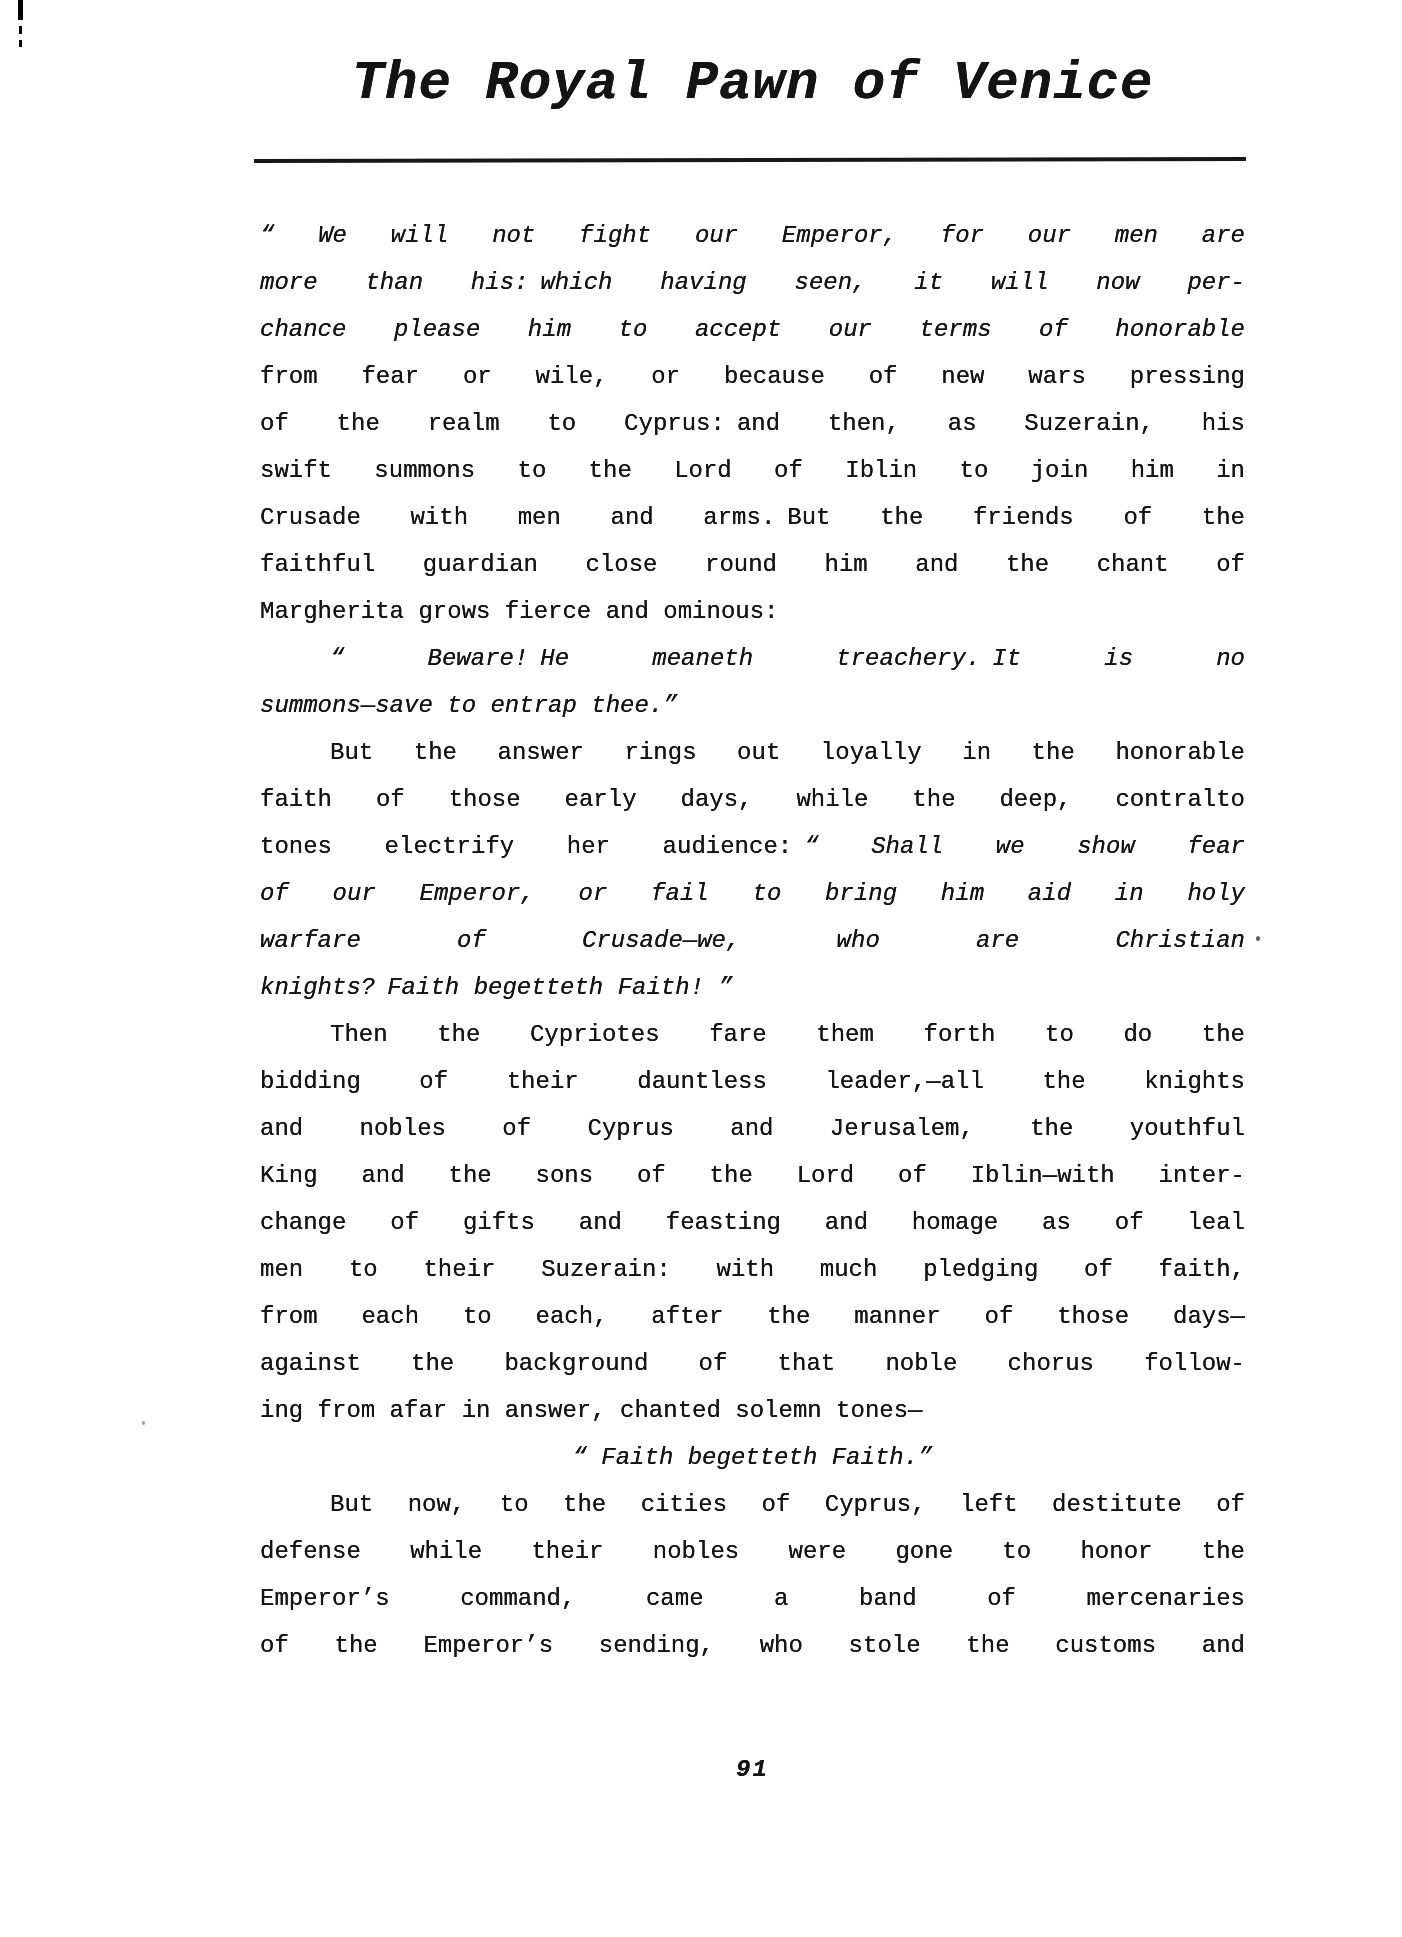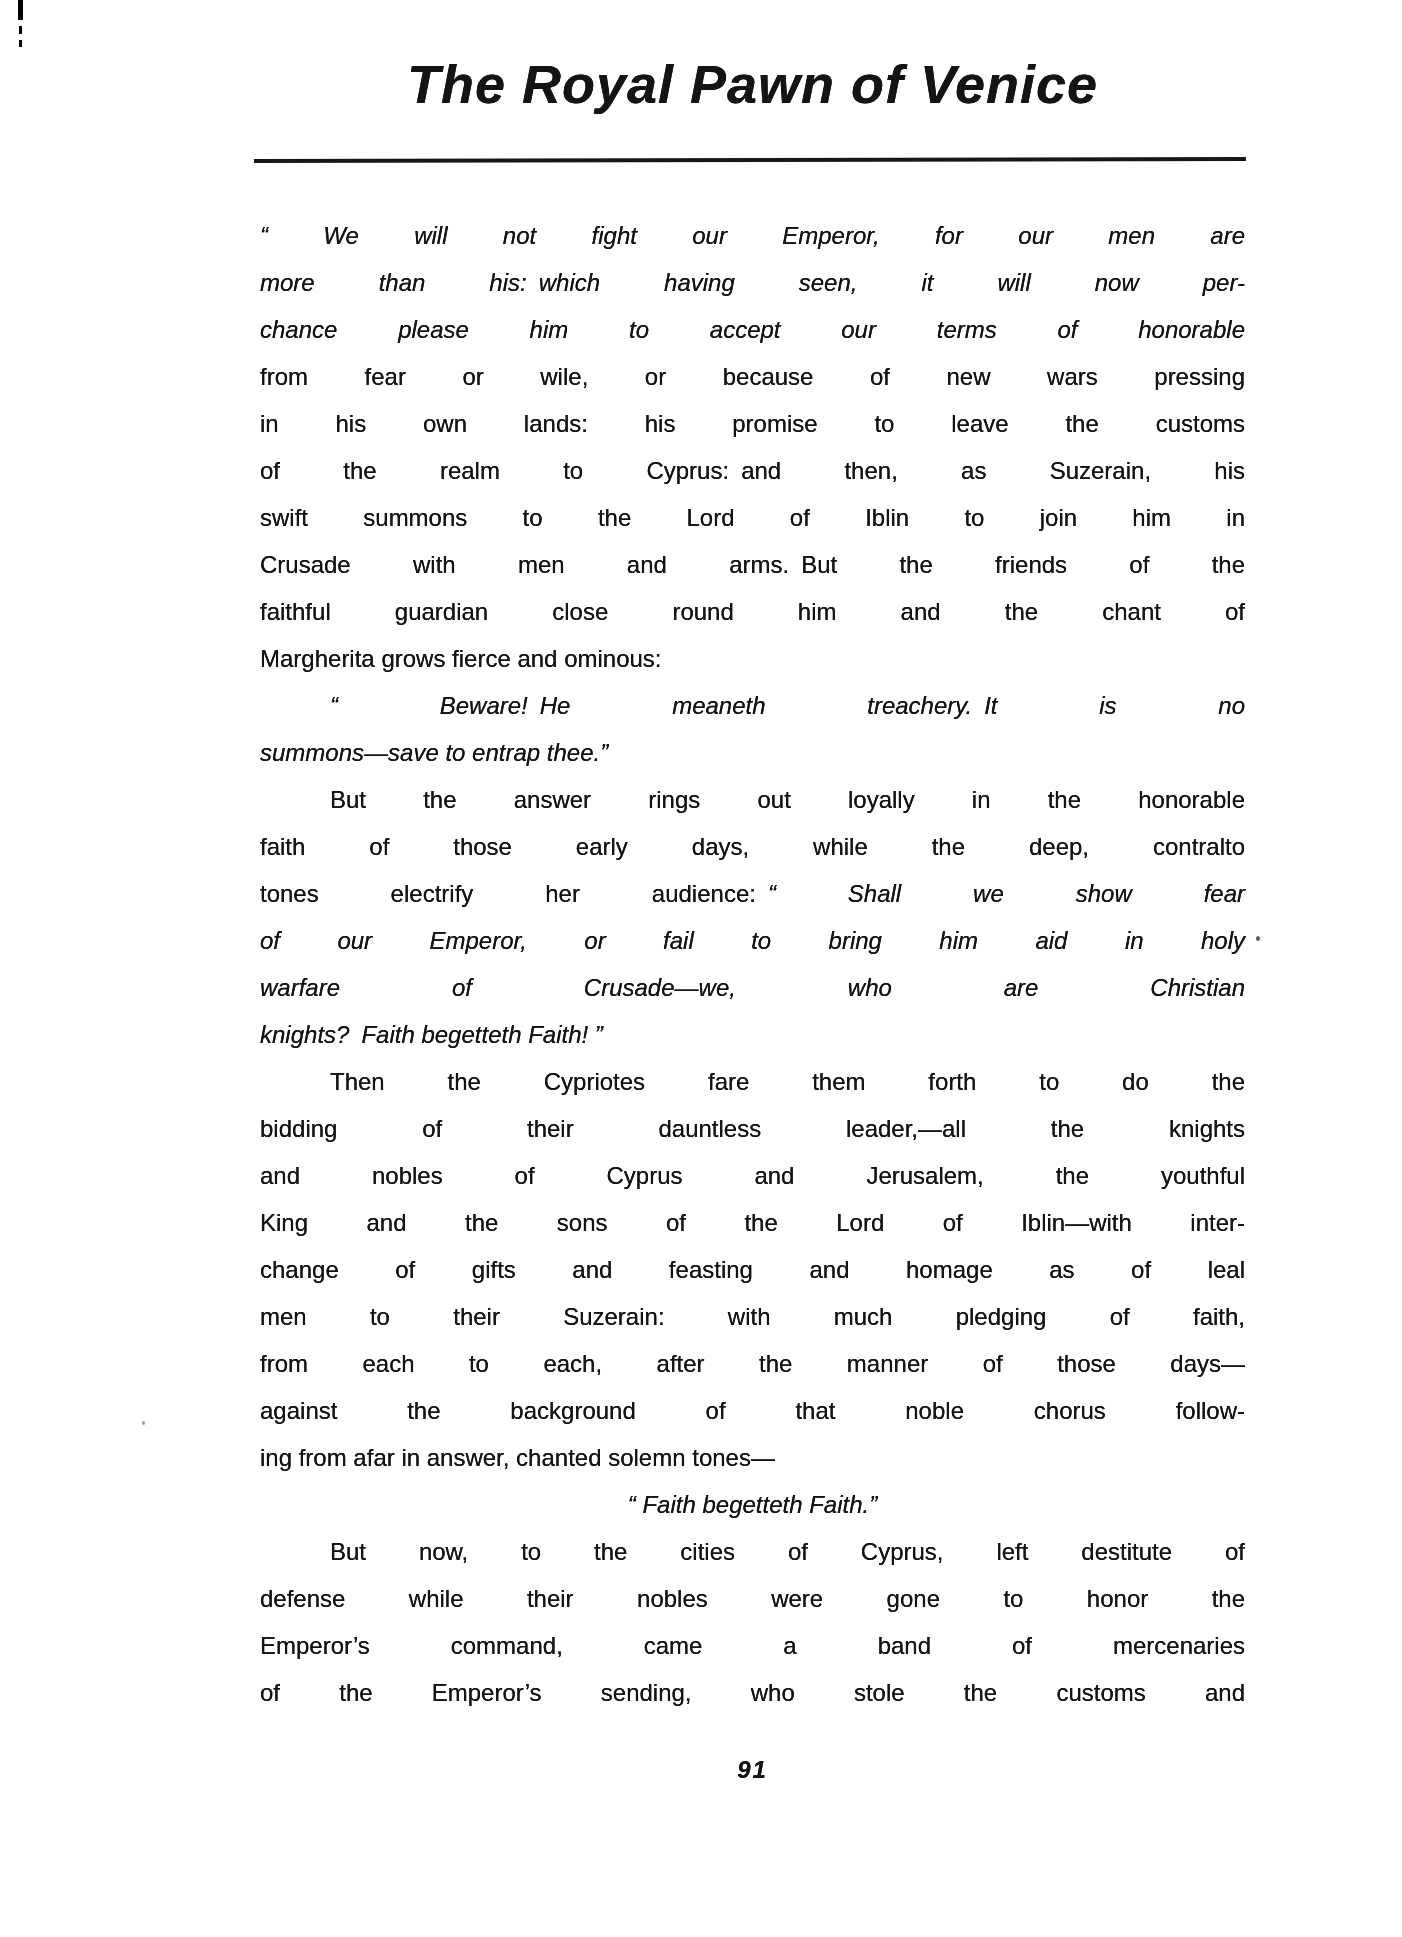--- a/index.html
+++ b/index.html
@@ -1,21 +1,21 @@
 <!DOCTYPE html>
 <html><head>
 <meta charset="utf-8">
 <style>
   html,body{margin:0;padding:0;background:#ffffff;}
   .page{
     position:relative;
     width:1402px;height:1937px;
     background:#ffffff;
     color:#141414;
-    font-family:Liberation Sans, sans-serif;
+    font-family:Liberation Mono, monospace;
     overflow:hidden;
   }
   .ink{ text-shadow:0 0 0.6px currentColor; }
 
   
   .title{
     position:absolute;left:260px;top:52px;width:985px;
     margin:0;
     text-align:center;
     font-style:italic;font-weight:700;
@@ -71,21 +71,20 @@
 
   <h1 class="title ink">The Royal Pawn of Venice</h1>
 
   <div class="rule"></div>
 
   <main class="body-text ink">
       <div class="line"><span class="it">“ We will not fight our Emperor, for our men are</span></div>
       <div class="line"><span class="it">more than his: which having seen, it will now per-</span></div>
       <div class="line"><span class="it">chance please him to accept our terms of honorable</span></div>
       <div class="line"><span>from fear or wile, or because of new wars pressing</span></div>
-      <div class="line"><span>in his own lands: his promise to leave the customs</span></div>
       <div class="line"><span>of the realm to Cyprus: and then, as Suzerain, his</span></div>
       <div class="line"><span>swift summons to the Lord of Iblin to join him in</span></div>
       <div class="line"><span>Crusade with men and arms. But the friends of the</span></div>
       <div class="line"><span>faithful guardian close round him and the chant of</span></div>
       <div class="line left"><span>Margherita grows fierce and ominous:</span></div>
       <div class="line indent"><span class="it">“ Beware! He meaneth treachery. It is no</span></div>
       <div class="line left"><span class="it">summons—save to entrap thee.”</span></div>
       <div class="line indent"><span>But the answer rings out loyally in the honorable</span></div>
       <div class="line"><span>faith of those early days, while the deep, contralto</span></div>
       <div class="line"><span>tones electrify her audience: </span><span class="it">“ Shall we show fear</span></div>

